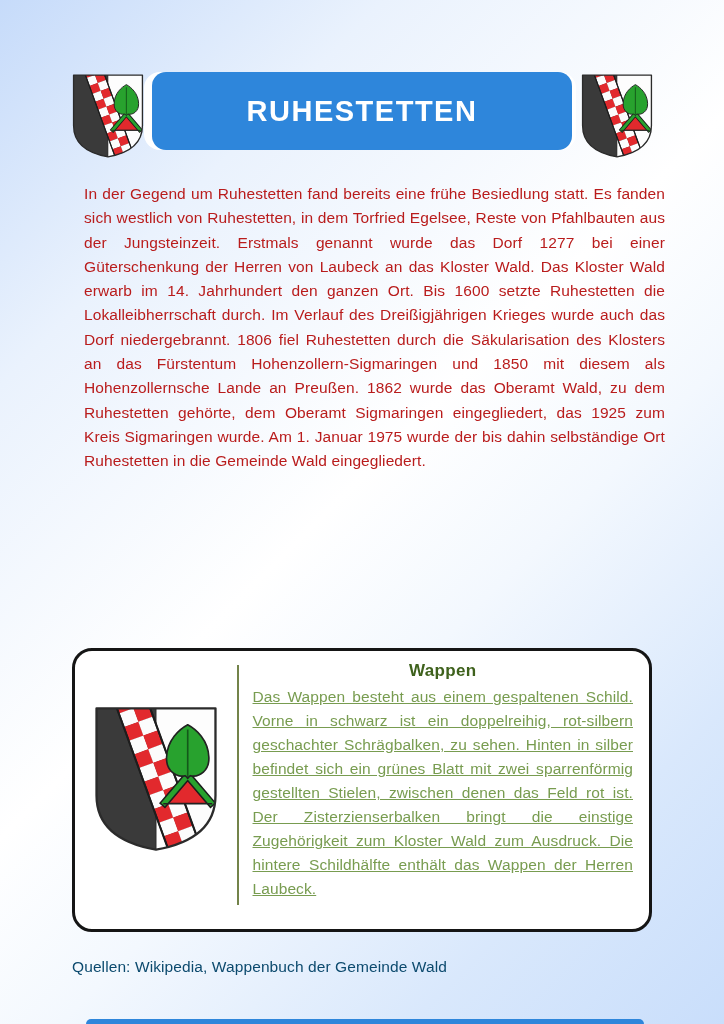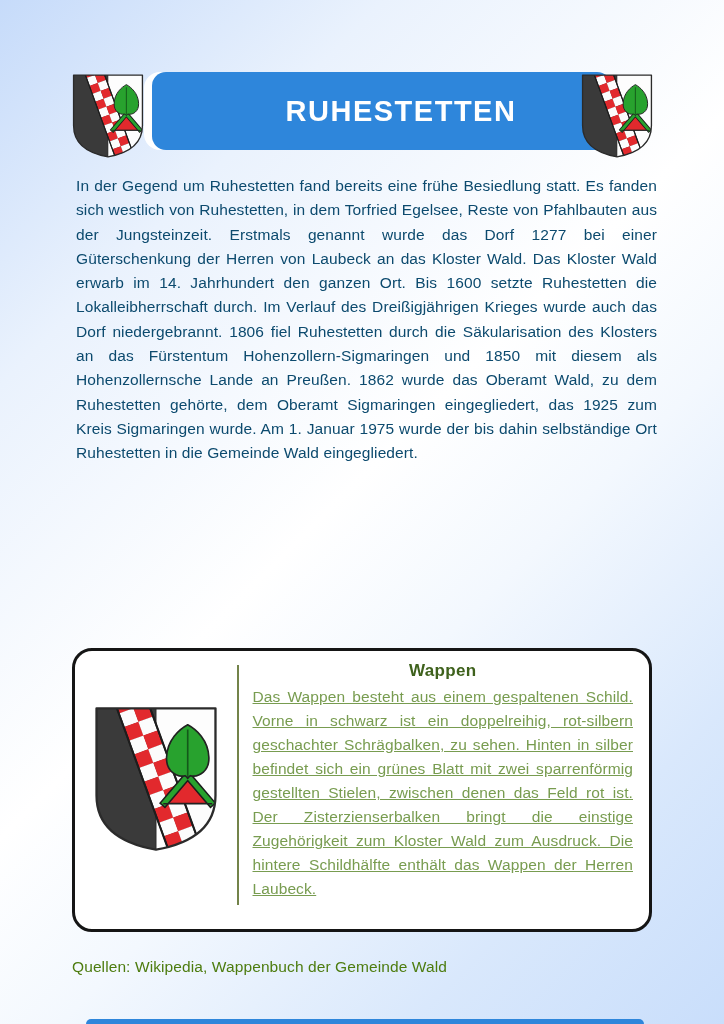--- a/index.html
+++ b/index.html
@@ -12,28 +12,28 @@
   .coa-small{position:absolute;top:72px;width:80px;height:88px;}
   .coa-left{left:68px;}
   .coa-right{left:577px;}
   .title-backing{
     position:absolute;left:144px;top:72px;width:432px;height:78px;
     background:#ffffff;border-radius:16px;
   }
   .title-bar{
     position:absolute;left:152px;top:72px;width:420px;height:78px;
     background:#2e86db;border-radius:14px;
-    display:flex;align-items:center;justify-content:center;padding-left:39px;
+    display:flex;align-items:center;justify-content:center;
   }
   .title-bar h1{
     margin:0;color:#ffffff;font-size:29px;font-weight:700;letter-spacing:1.5px;
   }
   .body-text{
     position:absolute;left:72px;top:170px;width:581px;
-    margin:4px;color:#0c4a6e;font-size:15.5px;line-height:24.3px;
+    margin:12px;color:#b91c1c;font-size:15.5px;line-height:24.3px;
     text-align:justify;letter-spacing:0.1px;
   }
   .wappen-box{
     position:absolute;left:72px;top:648px;width:580px;height:284px;
     box-sizing:border-box;background:#ffffff;
     border:3px solid #151515;border-radius:20px;
     display:flex;
   }
   .wappen-left{
     width:162px;flex:0 0 162px;display:flex;align-items:flex-start;justify-content:center;
@@ -50,21 +50,21 @@
   .wappen-right h2{
     margin:0 0 4px 0;text-align:center;color:#3e611c;
     font-size:17px;font-weight:700;letter-spacing:0.3px;
   }
   .wappen-right p{
     margin:0;color:#789c50;font-size:15.5px;line-height:24px;
     text-align:justify;letter-spacing:0.1px;text-decoration:underline;
   }
   .sources{
     position:absolute;left:72px;top:958px;width:580px;margin:0;
-    color:#4d7c0f;font-size:15.5px;letter-spacing:0.1px;
+    color:#0c4a6e;font-size:15.5px;letter-spacing:0.1px;
   }
   .next-page-bar{
     position:absolute;left:86px;bottom:0;width:558px;height:5px;
     background:#2e86db;border-radius:10px 10px 0 0;
   }
   .svg-defs{position:absolute;width:0;height:0;}
 </style>
 </head>
 <body>
 

